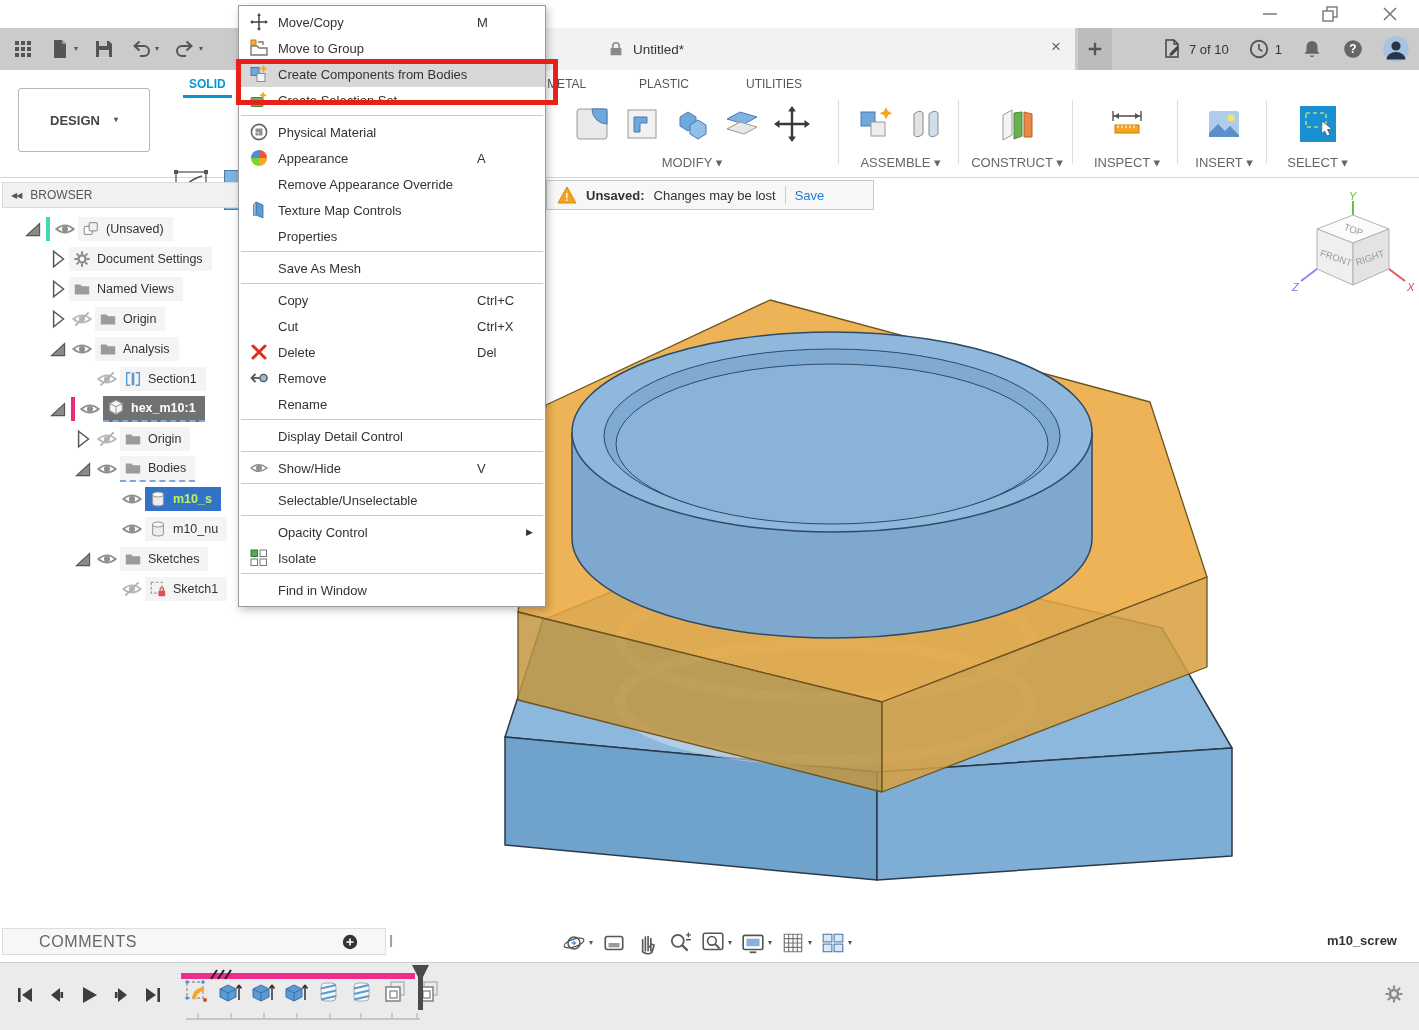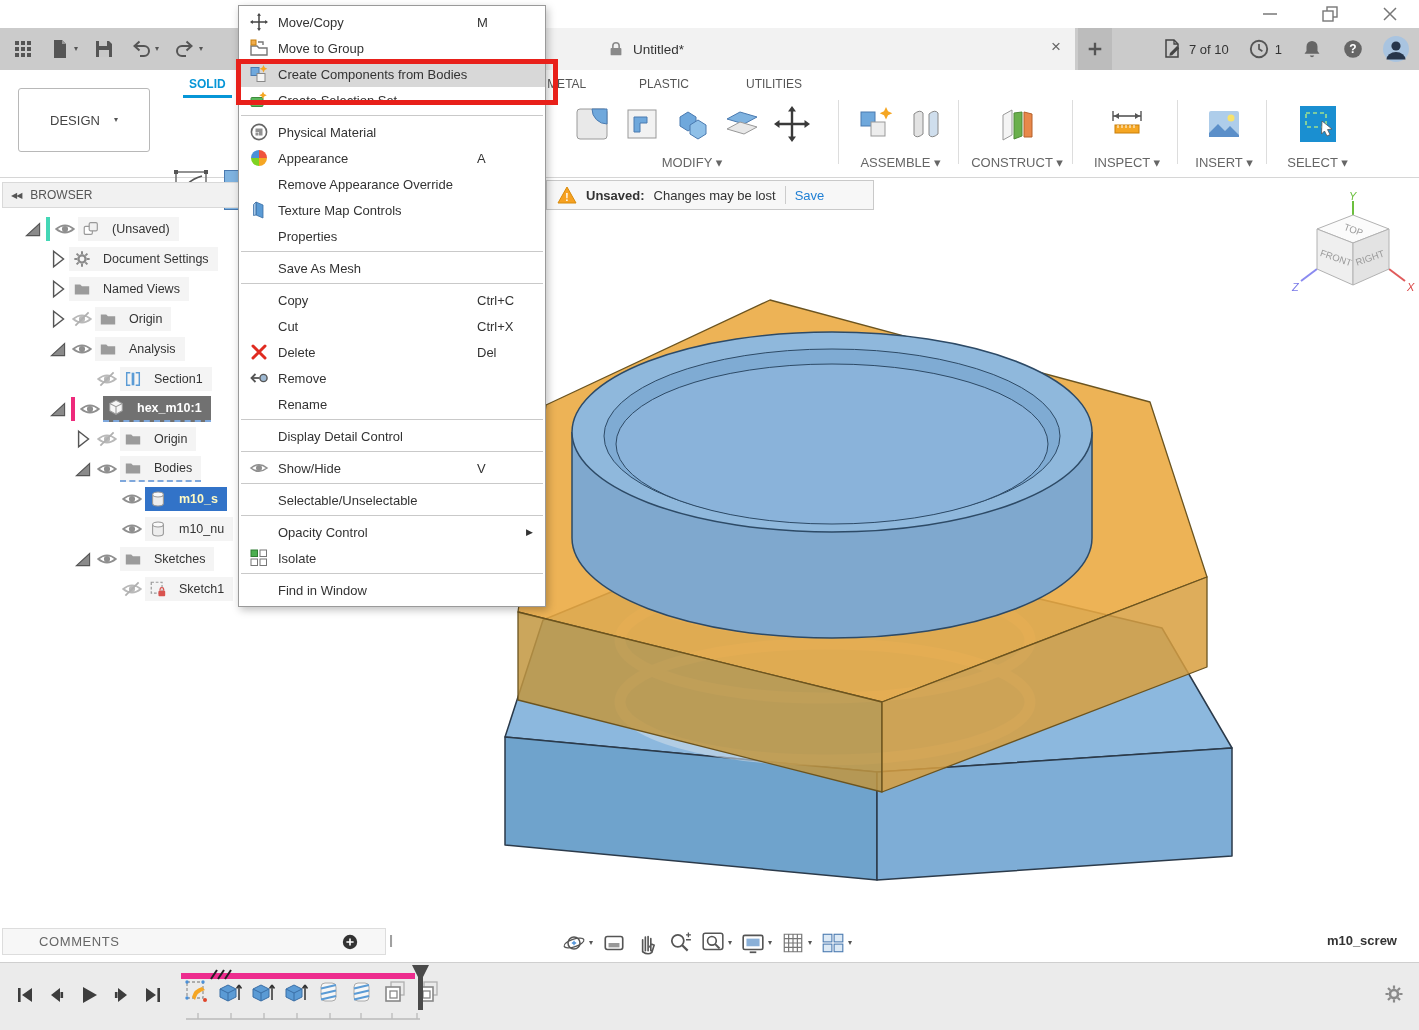--- a/index.html
+++ b/index.html
@@ -18,21 +18,21 @@
   .caret{font-size:8px;color:#555;line-height:1;}
   .doc-tab{position:absolute;left:545px;top:0;width:530px;height:42px;background:#f2f2f2;
            display:flex;align-items:center;padding-left:62px;box-sizing:border-box;font-size:13.5px;color:#333;gap:8px;}
   .tab-close{position:absolute;right:14px;top:10px;font-size:17px;color:#666;line-height:1;}
   .plus-tab{position:absolute;left:1078px;top:0;width:34px;height:42px;background:#bcbcbc;display:flex;align-items:center;justify-content:center;}
   .tb-right{position:absolute;right:10px;top:0;height:42px;display:flex;align-items:center;gap:19px;font-size:13px;color:#333;}
   .tb-right .grp{display:inline-flex;align-items:center;gap:5px;}
   
   .ribbon{position:absolute;left:0;top:70px;right:0;height:108px;background:#fff;border-bottom:1px solid #d6d6d6;box-sizing:border-box;}
   .design-btn{position:absolute;left:18px;top:18px;width:130px;height:62px;background:#fff;border:1px solid #b8b8b8;border-radius:3px;
-              display:flex;align-items:center;justify-content:center;gap:14px;font-size:13px;font-weight:normal;color:#444;}
+              display:flex;align-items:center;justify-content:center;gap:14px;font-size:13px;font-weight:bold;color:#444;}
   .rtab{position:absolute;top:3px;height:22px;display:flex;align-items:center;padding:0 6px;font-size:12px;color:#555;}
   .rtab.active{color:#0696d7;font-weight:bold;border-bottom:3px solid #0696d7;}
   .rb-group{position:absolute;top:26px;height:78px;}
   .rb-icons{display:flex;align-items:center;justify-content:center;gap:10px;height:56px;}
   .rb-label{text-align:center;font-size:13px;color:#666;margin-top:3px;white-space:nowrap;}
   .rb-sep{position:absolute;top:30px;height:64px;width:1px;background:#ddd;}
   .partial-ic{position:absolute;}
   
   .unsaved-bar{position:absolute;left:546px;top:180px;width:328px;height:30px;background:#f7f7f7;border:1px solid #c9c9c9;
                box-sizing:border-box;display:flex;align-items:center;gap:9px;padding:0 10px;font-size:13px;color:#333;}
@@ -40,41 +40,41 @@
   .save-link{color:#1f7fd4;}
   
   .browser-header{position:absolute;left:2px;top:182px;width:238px;height:26px;background:#f1f1f1;border:1px solid #d9d9d9;
                   box-sizing:border-box;display:flex;align-items:center;gap:9px;padding-left:8px;font-size:12px;color:#555;}
   .collapse-glyph{font-size:8px;color:#555;letter-spacing:-1px;}
   #tree{position:absolute;left:2px;top:214px;width:320px;}
   .tree-row{height:30px;display:flex;align-items:center;}
   .tw{width:22px;height:22px;display:inline-flex;flex:none;}
   .tbar{width:4px;height:24px;margin:0 2px;flex:none;}
   .teye{width:26px;height:22px;display:inline-flex;justify-content:center;flex:none;}
-  .pill{display:inline-flex;align-items:center;gap:12px;background:#f4f4f4;padding:3px 9px 3px 4px;font-size:12.5px;color:#333;white-space:nowrap;}
+  .pill{display:inline-flex;align-items:center;gap:6px;background:#f4f4f4;padding:3px 9px 3px 4px;font-size:12.5px;color:#333;white-space:nowrap;}
   .pill.dark{background:#717171;color:#fff;font-weight:bold;border-bottom:2px dashed #7fa8dc;}
-  .pill.blue{background:#3273c8;color:#fef9c3;font-weight:bold;}
+  .pill.blue{background:#3273c8;color:#bef264;font-weight:bold;}
   .pill.dashed{border-bottom:2px dashed #7fa8dc;}
   
   .context-menu{position:absolute;left:238px;top:5px;width:308px;background:#fff;border:1px solid #9a9a9a;
                 box-shadow:2px 3px 8px rgba(0,0,0,.25);padding:3px 0;box-sizing:border-box;z-index:20;}
   .menu-item{height:26px;display:flex;align-items:center;padding:0 10px;font-size:13px;color:#333;}
   .menu-item.hl{background:#d8d8d8;}
   .mi-icon{width:20px;height:20px;margin-right:9px;flex:none;}
   .mi-icon svg{width:100%;height:100%;}
   .mi-label{flex:1;white-space:nowrap;}
   .mi-shortcut{width:58px;text-align:left;color:#333;flex:none;}
   .mi-sub{font-size:9px;color:#333;flex:none;margin-right:2px;}
   .menu-sep{height:1px;background:#c9c9c9;margin:2px 2px 3px 2px;}
   .red-box{position:absolute;left:236px;top:59px;width:312px;height:36px;border:5px solid #e8201a;z-index:21;}
   
   #model-svg{position:absolute;left:0;top:178px;}
   #viewcube{position:absolute;left:1290px;top:185px;}
   .comments-bar{position:absolute;left:2px;top:928px;width:384px;height:27px;background:#f7f7f7;border:1px solid #ddd;
-                box-sizing:border-box;display:flex;align-items:center;font-size:13px;color:#666;letter-spacing:.6px;padding-left:36px;}
+                box-sizing:border-box;display:flex;align-items:center;font-size:16px;color:#666;letter-spacing:.6px;padding-left:36px;}
   .comments-bar .add{position:absolute;right:26px;top:4px;}
   .panel-handle{position:absolute;left:389px;top:933px;font-size:12px;color:#999;letter-spacing:-2px;}
   #view-toolbar{position:absolute;left:562px;top:929px;height:28px;display:flex;align-items:center;gap:9px;}
   .vt-btn{display:inline-flex;align-items:center;gap:3px;}
   .model-name{position:absolute;right:22px;top:933px;font-size:13px;font-weight:bold;color:#333;}
   
   .bottombar{position:absolute;left:0;top:962px;width:1419px;height:68px;background:#ebebeb;border-top:1px solid #cfcfcf;box-sizing:border-box;}
   #tl-controls{position:absolute;left:14px;top:21px;display:flex;gap:10px;}
   .pink-bar{position:absolute;left:181px;top:10px;width:234px;height:6px;background:#ed2c8e;}
   .pink-marks{position:absolute;left:210px;top:6px;}

